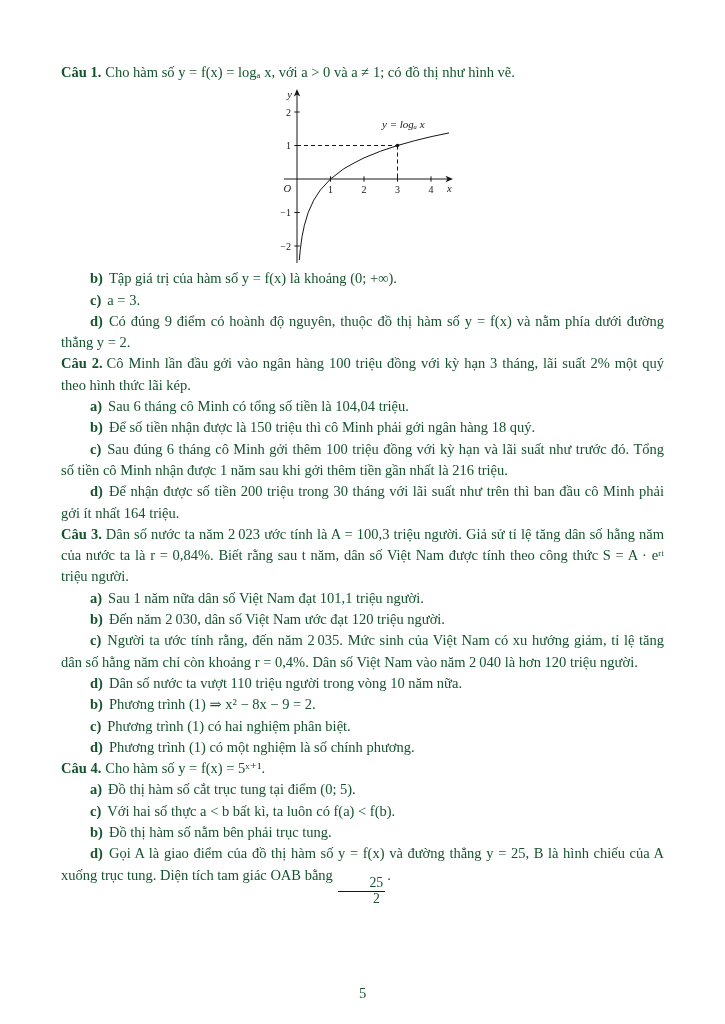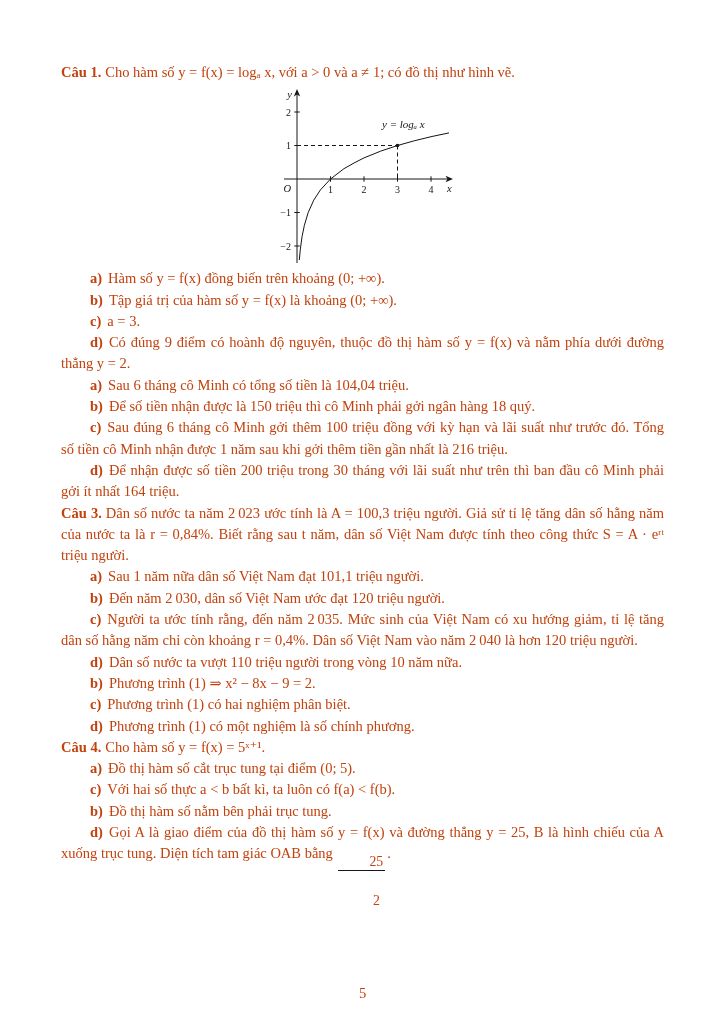--- a/index.html
+++ b/index.html
@@ -2,37 +2,37 @@
 <html><head>
 <meta charset="utf-8">
 <style>
   html,body{margin:0;padding:0;background:#ffffff;}
   .page{
     position:relative;
     width:725px;height:1024px;
     box-sizing:border-box;
     padding:62px 61px 0 61px;
     background:#ffffff;
-    color:#c2410c;
+    color:#14532d;
     font-family:"Liberation Serif","DejaVu Serif",serif;
     font-size:14.5px;
     line-height:21.3px;
     overflow:hidden;
   }
   p{margin:0;text-align:justify;}
   .option{text-indent:29px;}
   .qlabel{font-weight:bold;margin-right:4px;}
   .olabel{font-weight:bold;margin-right:6px;}
   .figure{display:flex;justify-content:center;margin:4px 0 3px 0;}
   .gtxt{font-family:"Liberation Serif","DejaVu Serif",serif;font-size:10px;fill:#161616;}
   .it{font-style:italic;font-size:10.5px;}
   .flabel{font-size:11px;}
   .frac{
     display:inline-flex;flex-direction:column;align-items:center;
-    vertical-align:-0.55em;line-height:1.08;font-size:0.95em;margin:0 2px;gap:23px;
+    vertical-align:-0.55em;line-height:1.08;font-size:0.95em;margin:0 2px;
   }
   .fnum{border-bottom:1px solid #161616;padding:0 2px;}
   .fden{padding:0 2px;}
   .footer{
     position:absolute;left:0;bottom:20px;width:100%;
     text-align:center;
   }
 </style>
 </head>
 <body>
@@ -70,27 +70,27 @@
         <text class="gtxt" x="140.5" y="105.5" text-anchor="middle">3</text>
         <text class="gtxt" x="174" y="105.5" text-anchor="middle">4</text>
         <text class="gtxt" x="34" y="28.5" text-anchor="end">2</text>
         <text class="gtxt" x="34" y="62" text-anchor="end">1</text>
         <text class="gtxt" x="34" y="129" text-anchor="end">−1</text>
         <text class="gtxt" x="34" y="162.5" text-anchor="end">−2</text>
         <text class="gtxt it flabel" x="125" y="41">y = logₐ x</text>
       </svg>
     </div>
 
-    <p class="para option"><b class="olabel">a)</b><span>Hàm số y = f(x) đồng biến trên khoảng (0; +∞).</span></p>
     <p class="para option"><b class="olabel">b)</b><span>Tập giá trị của hàm số y = f(x) là khoảng (0; +∞).</span></p>
     <p class="para option"><b class="olabel">c)</b><span>a = 3.</span></p>
     <p class="para option"><b class="olabel">d)</b><span>Có đúng 9 điểm có hoành độ nguyên, thuộc đồ thị hàm số y = f(x) và nằm phía dưới đường thẳng y = 2.</span></p>
   </section>
 
   <section>
+    <p class="para"><b class="qlabel">Câu 2.</b><span>Cô Minh lần đầu gởi vào ngân hàng 100 triệu đồng với kỳ hạn 3 tháng, lãi suất 2% một quý theo hình thức lãi kép.</span></p>
     <p class="para option"><b class="olabel">a)</b><span>Sau 6 tháng cô Minh có tổng số tiền là 104,04 triệu.</span></p>
     <p class="para option"><b class="olabel">b)</b><span>Để số tiền nhận được là 150 triệu thì cô Minh phải gởi ngân hàng 18 quý.</span></p>
     <p class="para option"><b class="olabel">c)</b><span>Sau đúng 6 tháng cô Minh gởi thêm 100 triệu đồng với kỳ hạn và lãi suất như trước đó. Tổng số tiền cô Minh nhận được 1 năm sau khi gởi thêm tiền gần nhất là 216 triệu.</span></p>
     <p class="para option"><b class="olabel">d)</b><span>Để nhận được số tiền 200 triệu trong 30 tháng với lãi suất như trên thì ban đầu cô Minh phải gởi ít nhất 164 triệu.</span></p>
   </section>
 
   <section>
     <p class="para"><b class="qlabel">Câu 3.</b><span>Dân số nước ta năm 2 023 ước tính là A = 100,3 triệu người. Giả sử tỉ lệ tăng dân số hằng năm của nước ta là r = 0,84%. Biết rằng sau t năm, dân số Việt Nam được tính theo công thức S = A · eʳᵗ triệu người.</span></p>
     <p class="para option"><b class="olabel">a)</b><span>Sau 1 năm nữa dân số Việt Nam đạt 101,1 triệu người.</span></p>
     <p class="para option"><b class="olabel">b)</b><span>Đến năm 2 030, dân số Việt Nam ước đạt 120 triệu người.</span></p>

